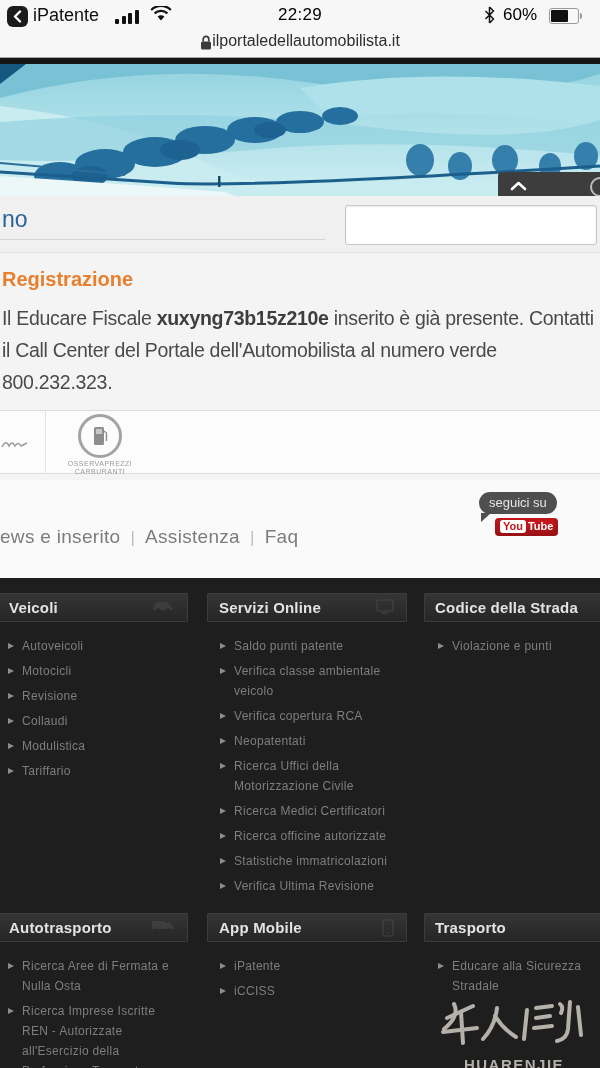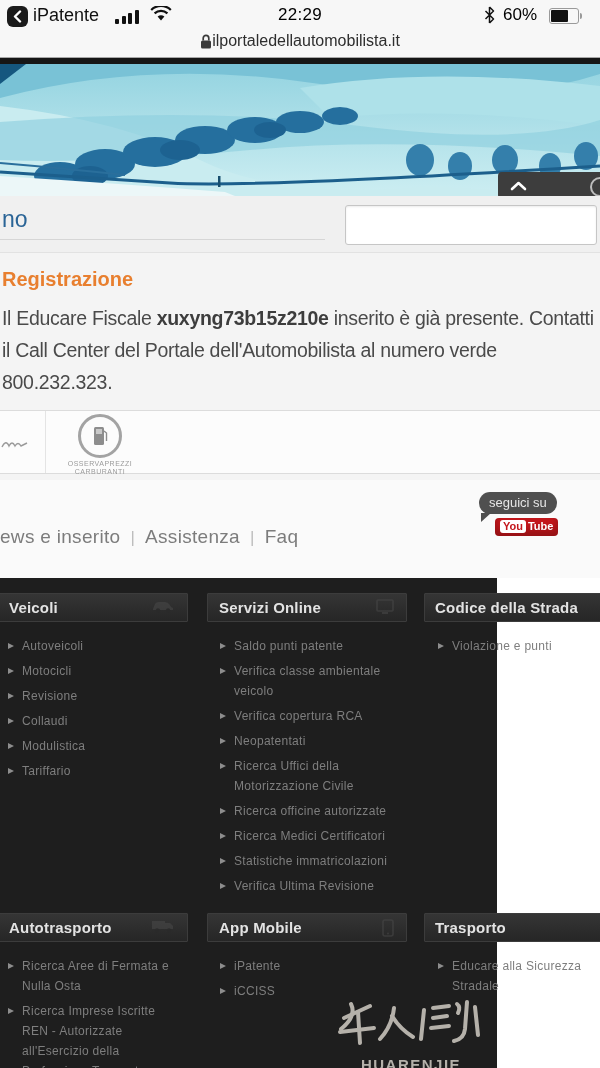--- a/index.html
+++ b/index.html
@@ -17,21 +17,21 @@
   .sig i:nth-child(1){height:5px}.sig i:nth-child(2){height:8px}
   .sig i:nth-child(3){height:11px}.sig i:nth-child(4){height:14px}
   .wifi{position:absolute;left:150px;top:6px;}
   .sb-time{position:absolute;left:0;right:0;top:5px;text-align:center;font-size:17px;color:#000;font-weight:500;letter-spacing:.3px;}
   .bt{position:absolute;left:484px;top:6px;}
   .batt-pct{position:absolute;left:503px;top:5px;font-size:17px;color:#000;}
   .batt{position:absolute;left:549px;top:8px;width:28px;height:14px;border:1px solid #9a9a9a;border-radius:3px;}
   .batt .fill{position:absolute;left:1px;top:1px;bottom:1px;width:60%;background:#111;border-radius:1px;}
   .batt .nub{position:absolute;right:-4px;top:4px;width:2.5px;height:6px;background:#9a9a9a;border-radius:0 2px 2px 0;}
   .sb-row2{position:absolute;top:32px;left:0;right:0;height:24px;text-align:center;}
-  .urlwrap{display:inline-flex;align-items:center;}
+  .urlwrap{display:inline-flex;align-items:flex-end;}
   .url-text{font-size:16px;color:#2e2e2e;}
 
   .page-top-line{position:absolute;top:57px;left:0;width:600px;height:1px;background:#a8a8a8;}
   .page-top-black{position:absolute;top:58px;left:0;width:600px;height:6px;background:#161616;}
 
   
   .hero{position:absolute;top:64px;left:0;width:600px;height:132px;overflow:hidden;background:#a9dde7;}
   .scroll-top{position:absolute;top:172px;left:498px;width:110px;height:27px;background:#3d3d3d;border-radius:4px;
               display:flex;align-items:center;}
   .scroll-top svg{margin-left:12px;}
@@ -65,21 +65,21 @@
   .tooltip:after{content:"";position:absolute;left:2px;bottom:-8px;width:0;height:0;
                  border-top:9px solid #4f4f4f;border-right:10px solid transparent;}
   .yt-badge{position:absolute;left:495px;top:38px;background:#c4171c;border-radius:4px;padding:2px 5px 3px;
             display:inline-flex;align-items:center;gap:2px;box-shadow:inset 0 -6px 8px rgba(0,0,0,.25);}
   .yt-you{background:#fff;color:#c4171c;font-weight:bold;font-size:11px;border-radius:3px;padding:0 3px;line-height:13px;}
   .yt-tube{color:#fff;font-weight:bold;font-size:11px;line-height:13px;}
   .nav-links{position:absolute;left:0;top:46px;font-size:19px;color:#7c7c7c;letter-spacing:.3px;}
   .nav-links .pipe{color:#bcbcbc;margin:0 10px;font-size:17px;}
 
   
-  .footer{position:absolute;top:578px;left:0;width:497px;height:490px;background:#1e1e1e;}
+  .footer{position:absolute;top:578px;left:0;width:600px;height:490px;background:#1e1e1e;}
   .fcol{position:absolute;}
   .fbar{height:29px;background:linear-gradient(#353535,#262626);border:1px solid #3c3c3c;border-radius:1px;
         box-sizing:border-box;display:flex;align-items:center;position:relative;}
   .fbar .ftitle{font-size:15px;font-weight:bold;color:#e3e3e3;letter-spacing:.2px;}
   .fbar .ficon{position:absolute;right:12px;top:5px;opacity:.55;}
   .fcol ul{list-style:none;margin:14px 0 0 0;padding:0;}
   .fcol li{position:relative;padding-left:14px;margin-bottom:5px;font-size:12px;line-height:20px;
            color:#7e7e7e;letter-spacing:.3px;}
   .fcol li:before{content:"";position:absolute;left:0;top:7px;width:0;height:0;
                   border:3.5px solid transparent;border-left:6px solid #8d8d8d;}
@@ -265,22 +265,22 @@
           <rect x="1" y="1" width="16" height="11" rx="1" fill="none" stroke="#4a4a4a" stroke-width="1.6"></rect>
           <rect x="6" y="13" width="6" height="2" fill="#4a4a4a"></rect>
         </svg>
       </div>
       <ul>
           <li><span>Saldo punti patente</span></li>
           <li><span>Verifica classe ambientale veicolo</span></li>
           <li><span>Verifica copertura RCA</span></li>
           <li><span>Neopatentati</span></li>
           <li><span>Ricerca Uffici della Motorizzazione Civile</span></li>
+          <li><span>Ricerca Medici Certificatori</span></li>
           <li><span>Ricerca officine autorizzate</span></li>
-          <li><span>Ricerca Medici Certificatori</span></li>
           <li><span>Statistiche immatricolazioni</span></li>
           <li><span>Verifica Ultima Revisione</span></li>
         </ul>
     </div>
 
     <div class="fcol c3">
       <div class="fbar">
         <span class="ftitle">Codice della Strada</span>
       </div>
       <ul>

